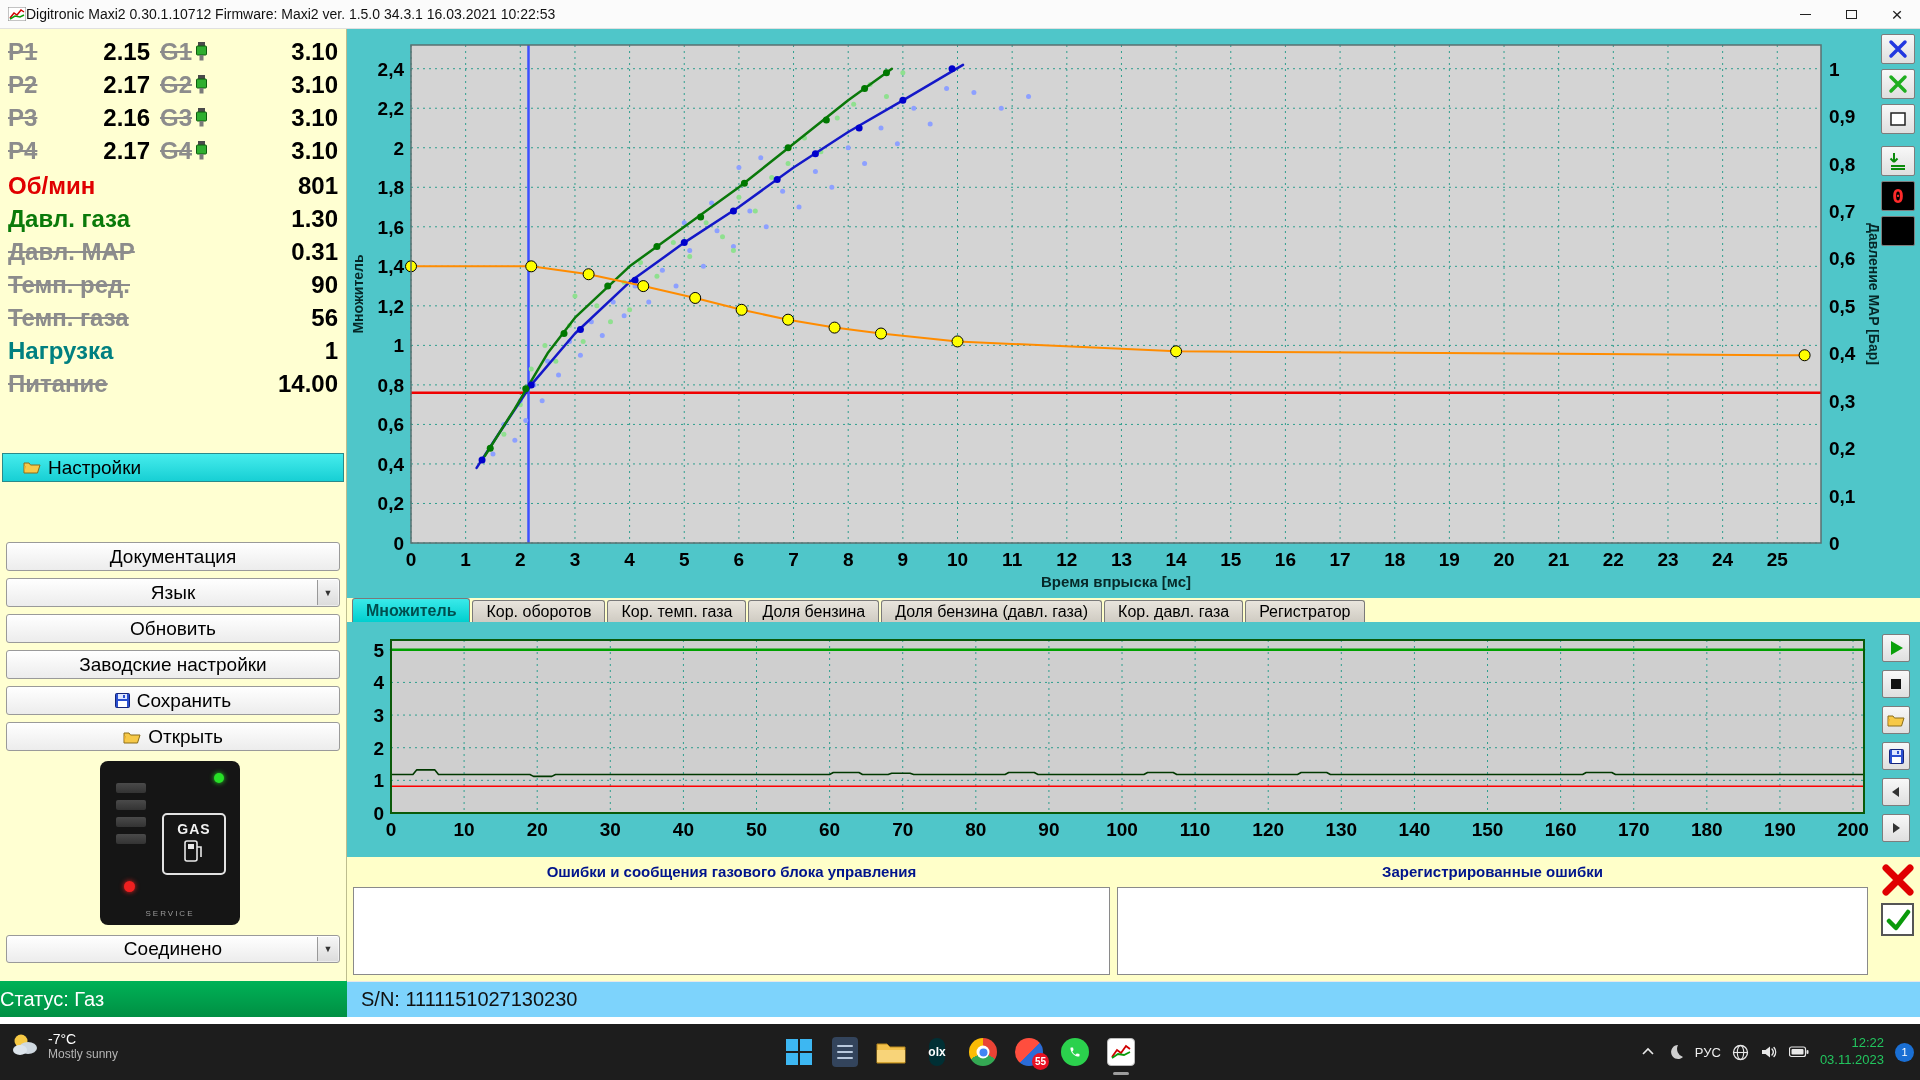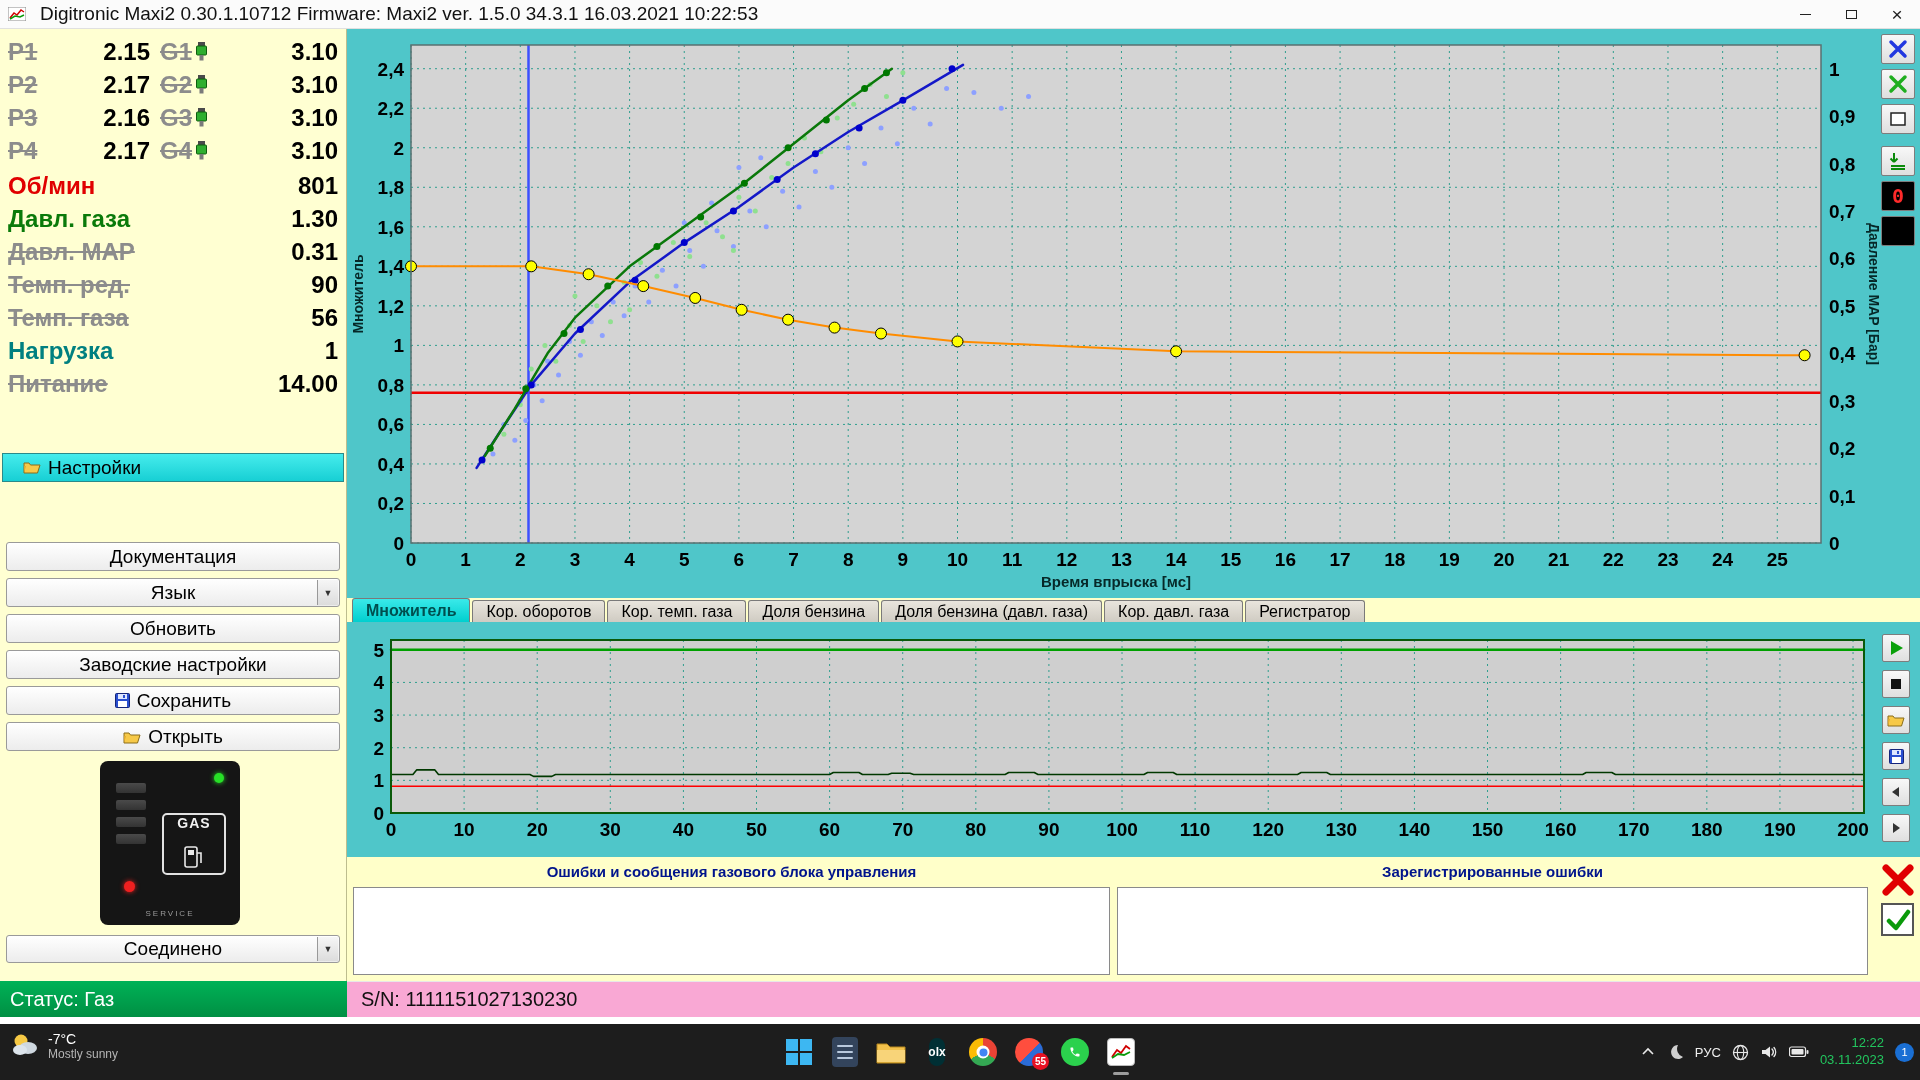--- a/index.html
+++ b/index.html
@@ -2,21 +2,21 @@
 <html><head>
 <meta charset="utf-8">
 <style>
 *{margin:0;padding:0;box-sizing:border-box}
 html,body{width:1920px;height:1080px;overflow:hidden;font-family:"Liberation Sans",sans-serif;background:#fff}
 #stage{position:relative;width:1920px;height:1080px;background:#fff}
 
 
 .titlebar{position:absolute;left:0;top:0;width:1920px;height:29px;background:#fbfbfb;border-bottom:1px solid #e0e0e0;display:flex;align-items:center}
 .app-icon{margin-left:8px;display:flex}
-.title-text{margin-left:14px;font-size:19px;color:#111}
+.title-text{margin-left:0;font-size:14px;color:#111}
 .winbtns{position:absolute;right:0;top:0;height:29px;display:flex}
 .winbtn{width:46px;height:29px;display:flex;align-items:center;justify-content:center;cursor:default}
 .min-glyph{width:11px;height:0;border-bottom:1.6px solid #222}
 .max-glyph{width:11px;height:9px;border:1.4px solid #222}
 .close-glyph{font-size:19px;color:#222;line-height:1}
 
 
 .left-panel{position:absolute;left:0;top:29px;width:347px;height:952px;background:#ffffd2;border-right:1px solid #bdbd8e}
 .pg-grid{position:absolute;top:6px;left:8px;right:8px}
 .pgrow{display:grid;grid-template-columns:42px 100px 62px 1fr;align-items:center;height:33px}
@@ -33,21 +33,21 @@
 .c-off{color:#8c8c8c;text-decoration:line-through}
 .settings-btn{position:absolute;top:424px;left:2px;right:2px;height:29px;background:linear-gradient(#46ecec,#17cfd4);border:1px solid #2a8a8a;display:flex;align-items:center;gap:7px;padding-left:20px;font-size:19px;color:#000;cursor:pointer}
 .menu{position:absolute;top:513px;left:6px;right:6px}
 .menu-btn{position:relative;height:29px;margin-bottom:7px;background:linear-gradient(#ffffff,#ececec);border:1px solid #9a9a9a;border-radius:3px;display:flex;align-items:center;justify-content:center;gap:7px;font-size:19px;color:#000;cursor:pointer}
 .combo-arrow{position:absolute;right:1px;top:1px;bottom:1px;width:21px;background:linear-gradient(#f6f6f6,#dcdcdc);border-left:1px solid #999;display:flex;align-items:center;justify-content:center;font-size:9px;color:#333}
 .gas-device{position:absolute;top:732px;left:100px;width:140px;height:164px;background:#151515;border-radius:8px}
 .gas-led-green{position:absolute;top:12px;right:16px;width:10px;height:10px;border-radius:50%;background:#27e027;box-shadow:0 0 5px #27e027}
 .gas-bars{position:absolute;top:22px;left:16px}
 .gas-bar{width:30px;height:10px;background:linear-gradient(#4a4a4a,#333);margin-bottom:7px;border-radius:2px}
 .gas-led-red{position:absolute;top:120px;left:24px;width:11px;height:11px;border-radius:50%;background:#ef2020;box-shadow:0 0 5px #ef2020}
-.gas-box{position:absolute;top:52px;right:14px;width:64px;height:62px;border:2px solid #e2e2e2;border-radius:5px;display:flex;flex-direction:column;align-items:center;justify-content:space-between;gap:2px}
+.gas-box{position:absolute;top:52px;right:14px;width:64px;height:62px;border:2px solid #e2e2e2;border-radius:5px;display:flex;flex-direction:column;align-items:center;justify-content:center;gap:2px}
 .gas-box-label{color:#f2f2f2;font-size:14px;font-weight:bold;letter-spacing:1px}
 .gas-service{position:absolute;bottom:7px;left:0;right:0;text-align:center;font-size:8px;color:#9a9a9a;letter-spacing:2px}
 .conn{position:absolute;top:906px;left:6px;right:6px;height:28px;background:linear-gradient(#ffffff,#ececec);border:1px solid #9a9a9a;border-radius:3px;display:flex;align-items:center;justify-content:center;font-size:19px;cursor:pointer}
 
 
 .main{position:absolute;left:347px;top:29px;width:1573px;height:952px;background:#4fc6c9}
 .chart-mount{position:absolute}
 svg text.tick{font:bold 19px "Liberation Sans",sans-serif;fill:#000}
 svg text.axt{font:bold 14px "Liberation Sans",sans-serif;fill:#062828}
 svg text.axtb{font:bold 15px "Liberation Sans",sans-serif;fill:#062828}
@@ -61,22 +61,22 @@
 .rec-toolbar{position:absolute;left:1531px;top:605px;width:40px}
 .rec-btn{width:28px;height:28px;margin:0 0 8px 4px;background:linear-gradient(#f8f8f8,#dfdfdf);border:1px solid #7d7d7d;border-radius:2px;display:flex;align-items:center;justify-content:center;cursor:pointer}
 .bottom-panel{position:absolute;left:0;top:828px;width:1573px;height:124px;background:#ffffc9}
 .err-label{position:absolute;top:4px;height:22px;font-size:15px;font-weight:bold;color:#00148c;text-align:center;line-height:22px}
 .err-box{position:absolute;top:30px;height:88px;background:#fff;border:1px solid #8a8a8a;cursor:text}
 .big-red-x{position:absolute;left:1532px;top:4px;width:38px;height:38px;display:flex;align-items:center;justify-content:center;cursor:pointer}
 .check-btn{position:absolute;left:1534px;top:46px;width:33px;height:33px;background:#fff;border:2px solid #555;display:flex;align-items:center;justify-content:center;cursor:pointer}
 
 
 .statusbar{position:absolute;left:0;top:981px;width:1920px;height:36px;display:flex}
-.status-left{width:347px;height:36px;background:linear-gradient(#00b257,#008f43);color:#fff;font-size:20px;display:flex;align-items:center;padding-left:10px}
-.status-right{flex:1;height:36px;background:#f9a8d4;color:#111;font-size:20px;display:flex;align-items:center;padding-left:14px;border-top:1px solid #e8e8e8}
+.status-left{width:347px;height:36px;background:linear-gradient(#00b257,#008f43);color:#fff;font-size:20px;display:flex;align-items:center;}
+.status-right{flex:1;height:36px;background:#7dd3fc;color:#111;font-size:20px;display:flex;align-items:center;padding-left:14px;border-top:1px solid #e8e8e8}
 
 
 .taskbar{position:absolute;left:0;top:1024px;width:1920px;height:56px;background:#1d1d1d}
 .weather{position:absolute;left:10px;top:7px;display:flex;align-items:center;gap:8px;cursor:pointer}
 .w-temp{color:#fff;font-size:14px}
 .w-desc{color:#b5b5b5;font-size:12px}
 .task-center{position:absolute;left:50%;top:4px;transform:translateX(-50%);display:flex;gap:6px}
 .task-btn{position:relative;width:40px;height:48px;border-radius:4px;display:flex;align-items:center;justify-content:center;cursor:pointer}
 .task-btn .indicator{position:absolute;bottom:1px;left:50%;transform:translateX(-50%);width:16px;height:3px;border-radius:2px;background:#9d9d9d}
 .badge{position:absolute;right:0px;bottom:6px;min-width:17px;height:17px;padding:0 3px;border-radius:9px;background:#e81123;color:#fff;font-size:10px;font-weight:bold;display:flex;align-items:center;justify-content:center}

